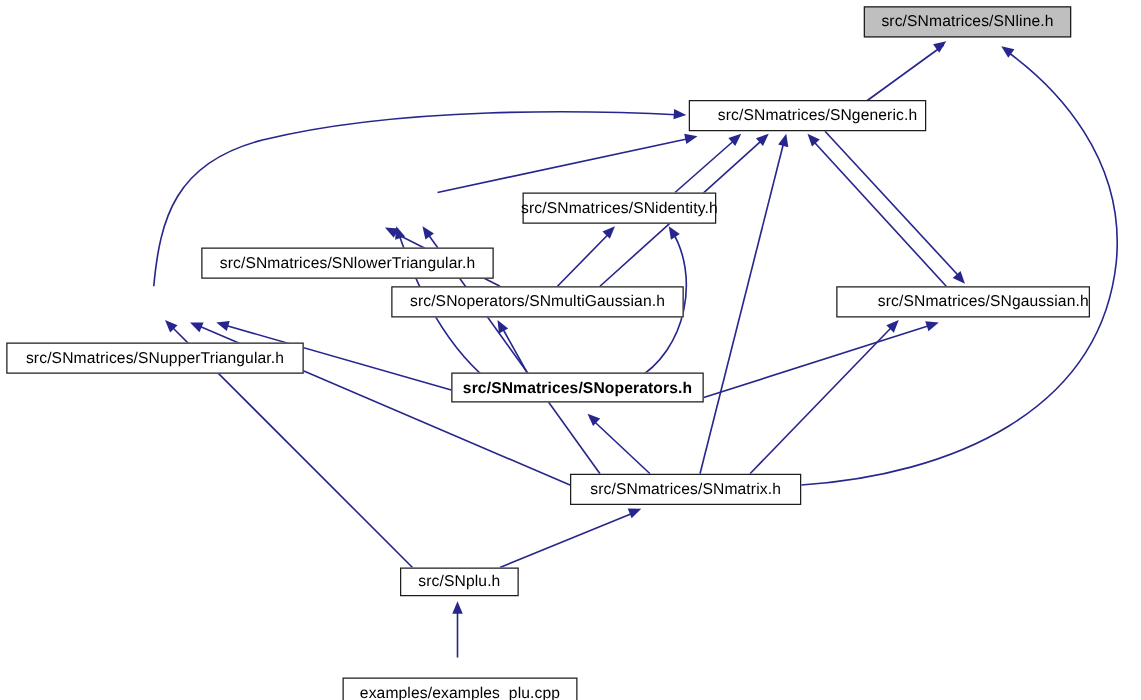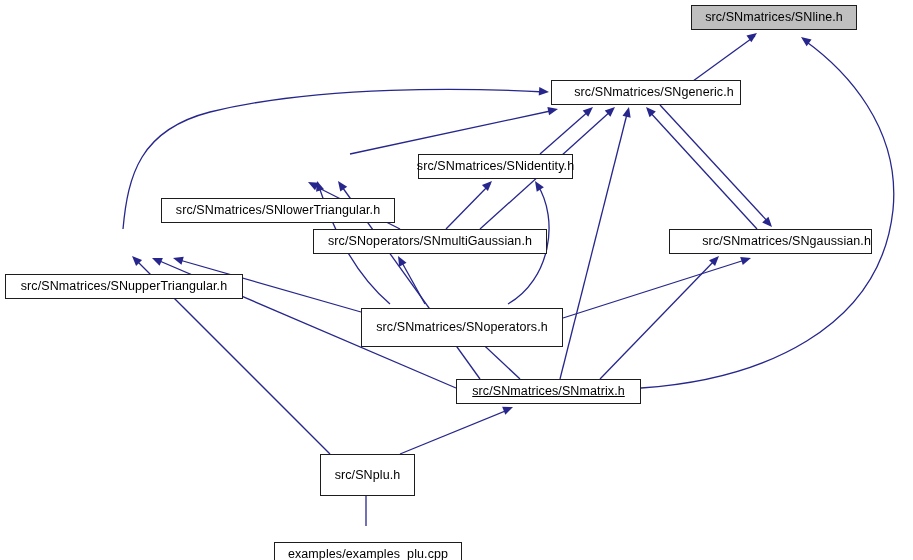--- a/index.html
+++ b/index.html
@@ -158,26 +158,26 @@
       </div>
       <div class="node" style="left: 5px; top: 229px; width: 238px; height: 25px; margin-top: 45px;">
         <span class="node-label">src/SNmatrices/SNupperTriangular.h</span>
       </div>
       <div class="node" style="left: 313px; top: 229px; width: 234px; height: 25px;">
         <span class="node-label">src/SNoperators/SNmultiGaussian.h</span>
       </div>
       <div class="node" style="left: 669px; top: 229px; width: 203px; height: 25px; justify-content: flex-end;">
         <span class="node-label">src/SNmatrices/SNgaussian.h</span>
       </div>
-      <div class="node" style="left: 361px; top: 308px; width: 202px; height: 39px;">
+      <div class="node" style="left: 361px; top: 298px; width: 202px; height: 24px; font-weight: bold;">
         <span class="node-label">src/SNmatrices/SNoperators.h</span>
       </div>
-      <div class="node" style="left: 456px; top: 379px; width: 185px; height: 25px; text-decoration: underline;">
+      <div class="node" style="left: 456px; top: 379px; width: 185px; height: 25px;">
         <span class="node-label">src/SNmatrices/SNmatrix.h</span>
       </div>
-      <div class="node" style="left: 320px; top: 454px; width: 95px; height: 42px;">
+      <div class="node" style="left: 320px; top: 454px; width: 95px; height: 23px;">
         <span class="node-label">src/SNplu.h</span>
       </div>
       <div class="node" style="left: 274px; top: 542px; width: 188px; height: 25px;">
         <span class="node-label">examples/examples_plu.cpp</span>
       </div>
     </div>
 </div>
 
 </body></html>

